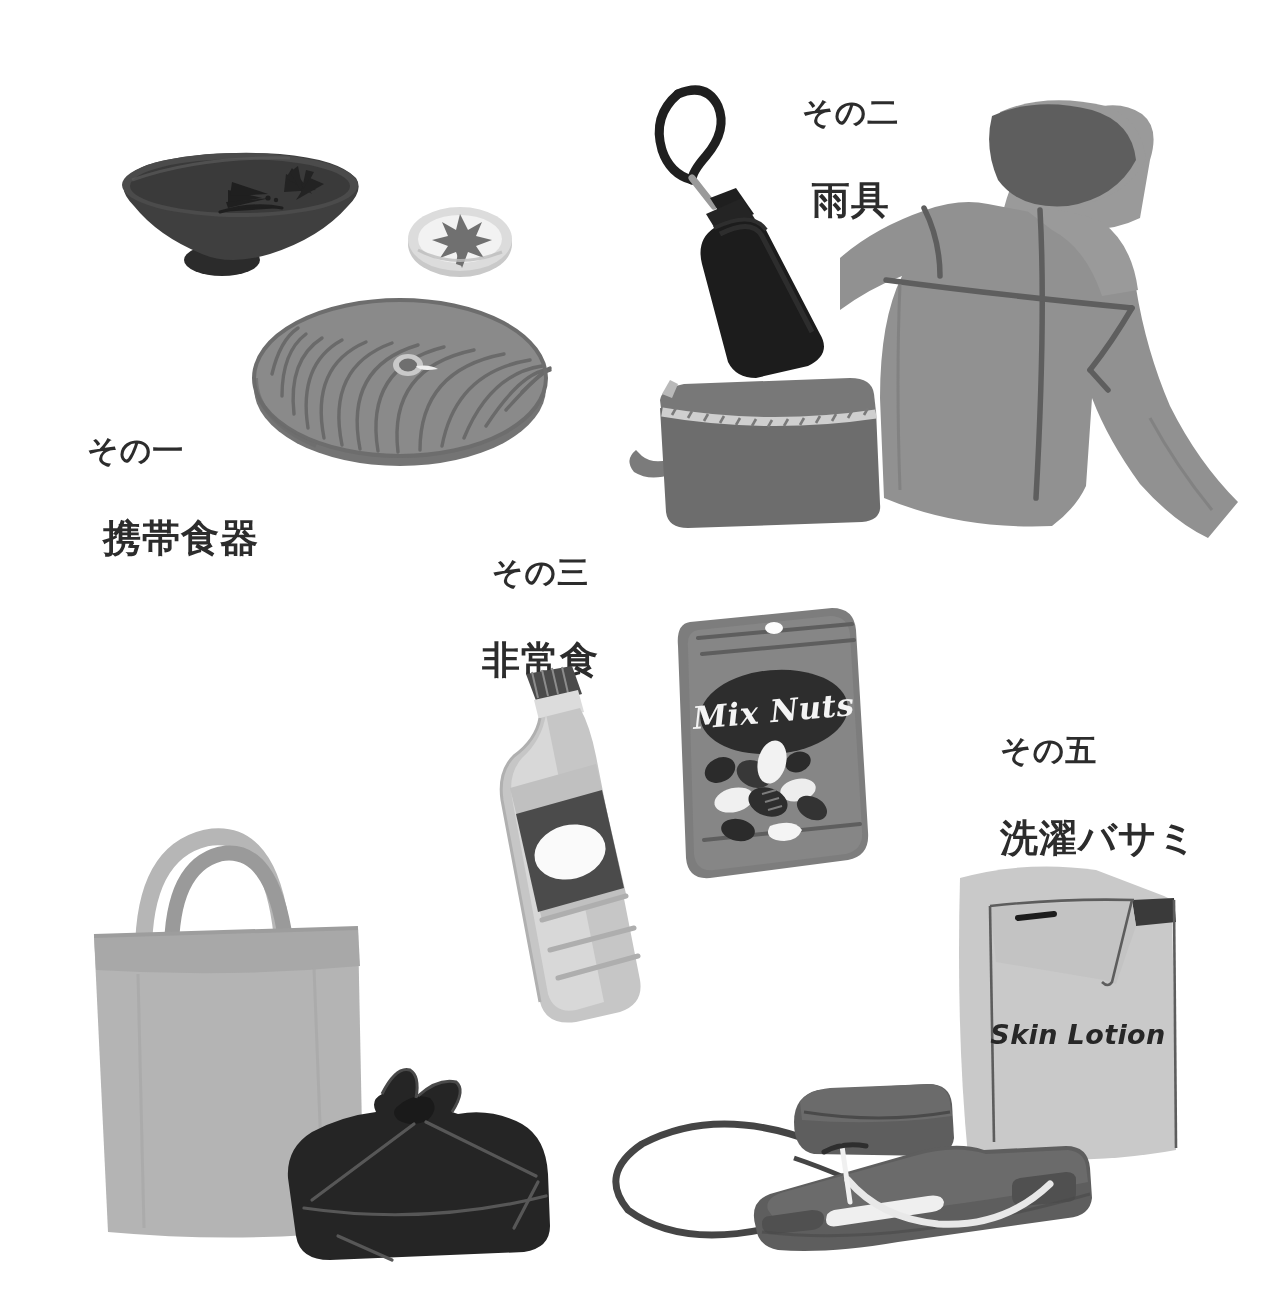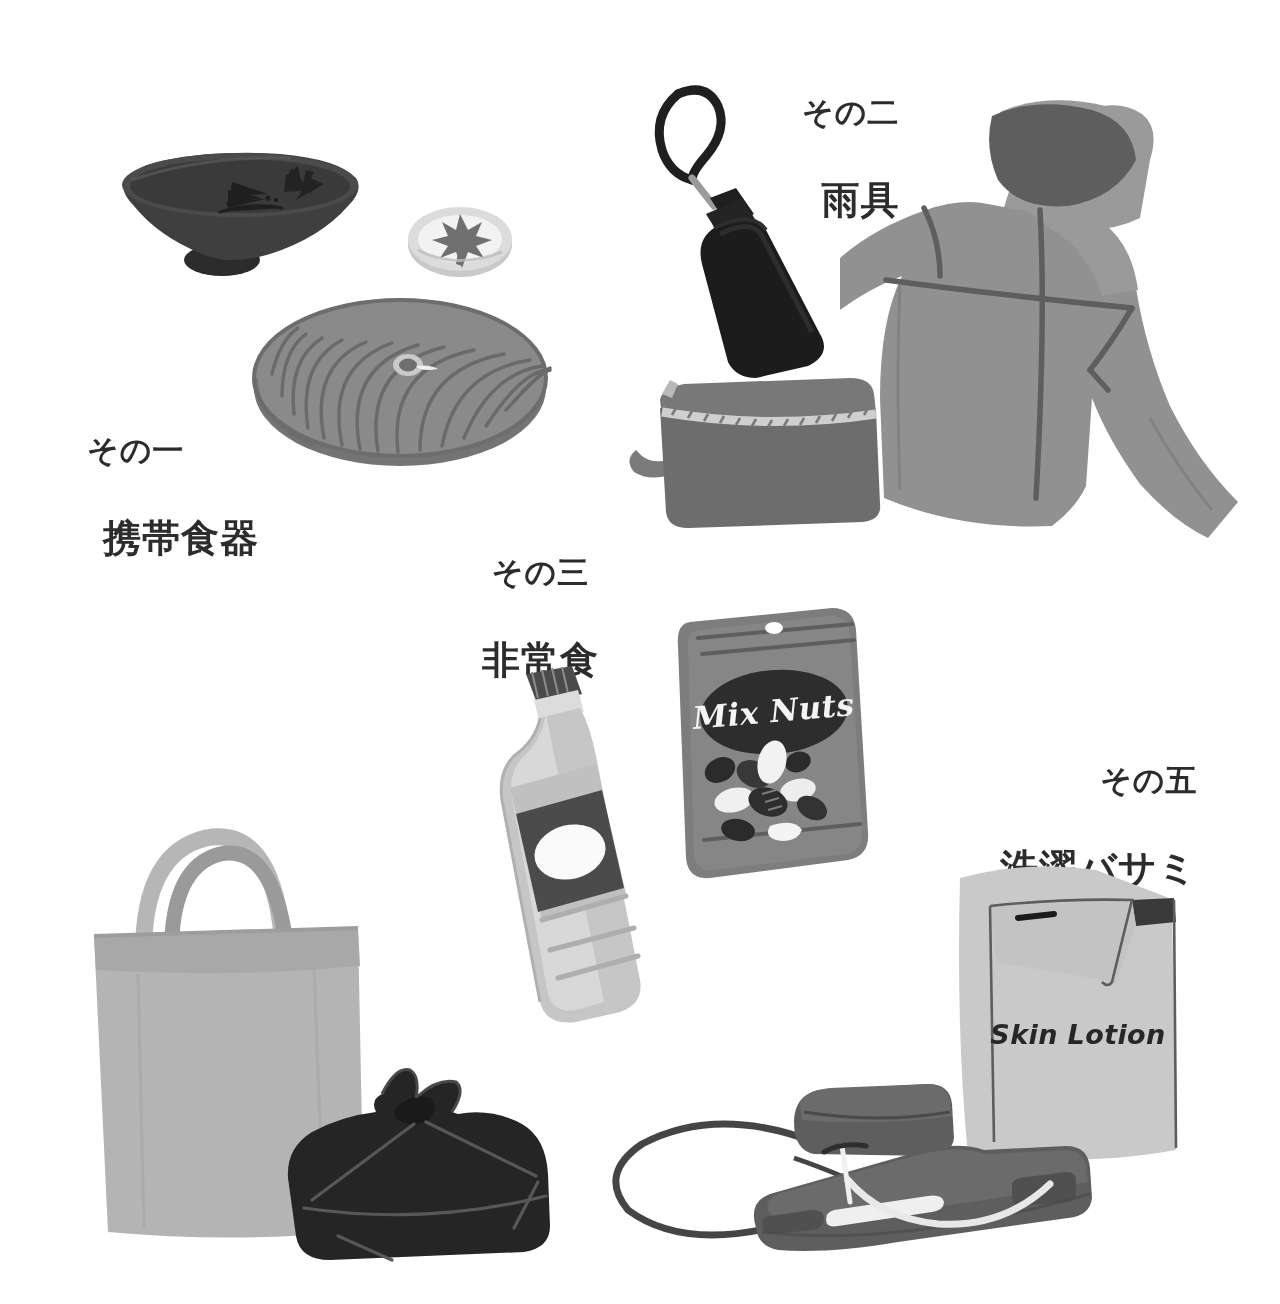--- a/index.html
+++ b/index.html
@@ -93,21 +93,21 @@
       </g>
       <path d="M8 90 q0 42 60 68" stroke="#6a6a6a" stroke-width="4" fill="none" opacity=".6"></path>
     </svg>
   </div>
 
   <div class="label" style="left:87px;top:388px;">
     <div class="lbl-ttl">その一</div>
     <div class="lbl-sub" style="margin-left:16px;">携帯食器</div>
   </div>
 
-  <div class="label" style="left:802px;top:50px;text-align:right;">
+  <div class="label" style="left:802px;top:50px;text-align:center;">
     <div class="lbl-ttl">その二</div>
     <div class="lbl-sub">雨具</div>
   </div>
 
   <div class="illu" style="left:840px;top:98px;">
     <svg width="420" height="468" viewBox="0 0 420 468">
       <path d="M164 110 Q178 54 226 22 Q272 -4 302 16 Q320 30 310 62
                L300 120 Q268 136 226 130 Q190 124 164 110 Z" fill="#9a9a9a"></path>
       <path d="M160 14 Q206 -6 266 8 Q300 20 306 60 Q290 96 244 106
                Q196 112 170 84 Q152 50 160 14 Z" fill="#9a9a9a"></path>
@@ -271,21 +271,21 @@
         <path d="M148 72 L258 126"></path>
         <path d="M26 158 Q148 176 268 146"></path>
         <path d="M60 186 L114 210"></path>
         <path d="M236 178 L260 132"></path>
       </g>
       <path d="M104 44 Q118 16 132 20 Q142 26 138 48" stroke="#4a4a4a" stroke-width="3" fill="none"></path>
       <path d="M140 46 Q160 28 178 32 Q188 40 174 62" stroke="#4a4a4a" stroke-width="3" fill="none"></path>
     </svg>
   </div>
 
-  <div class="label" style="left:1000px;top:718px;text-align:right;">
+  <div class="label" style="left:1000px;top:688px;text-align:left;">
     <div class="lbl-ttl">その五</div>
     <div class="lbl-sub">洗濯バサミ</div>
   </div>
 
   <div class="illu" style="left:936px;top:852px;font-style:italic;">
     <svg width="260" height="330" viewBox="0 0 260 330">
       <path d="M24 26 Q90 8 160 18 L228 44 L236 48 L240 298
                Q154 314 32 304 Q20 180 24 26 Z" fill="#c9c9c9"></path>
       <path d="M196 48 L238 46 L240 70 L200 74 Z" fill="#3a3a3a"></path>
       <path d="M54 54 L196 48 L200 74 L180 132 L168 128 L60 110 Z" fill="#c3c3c3"></path>

